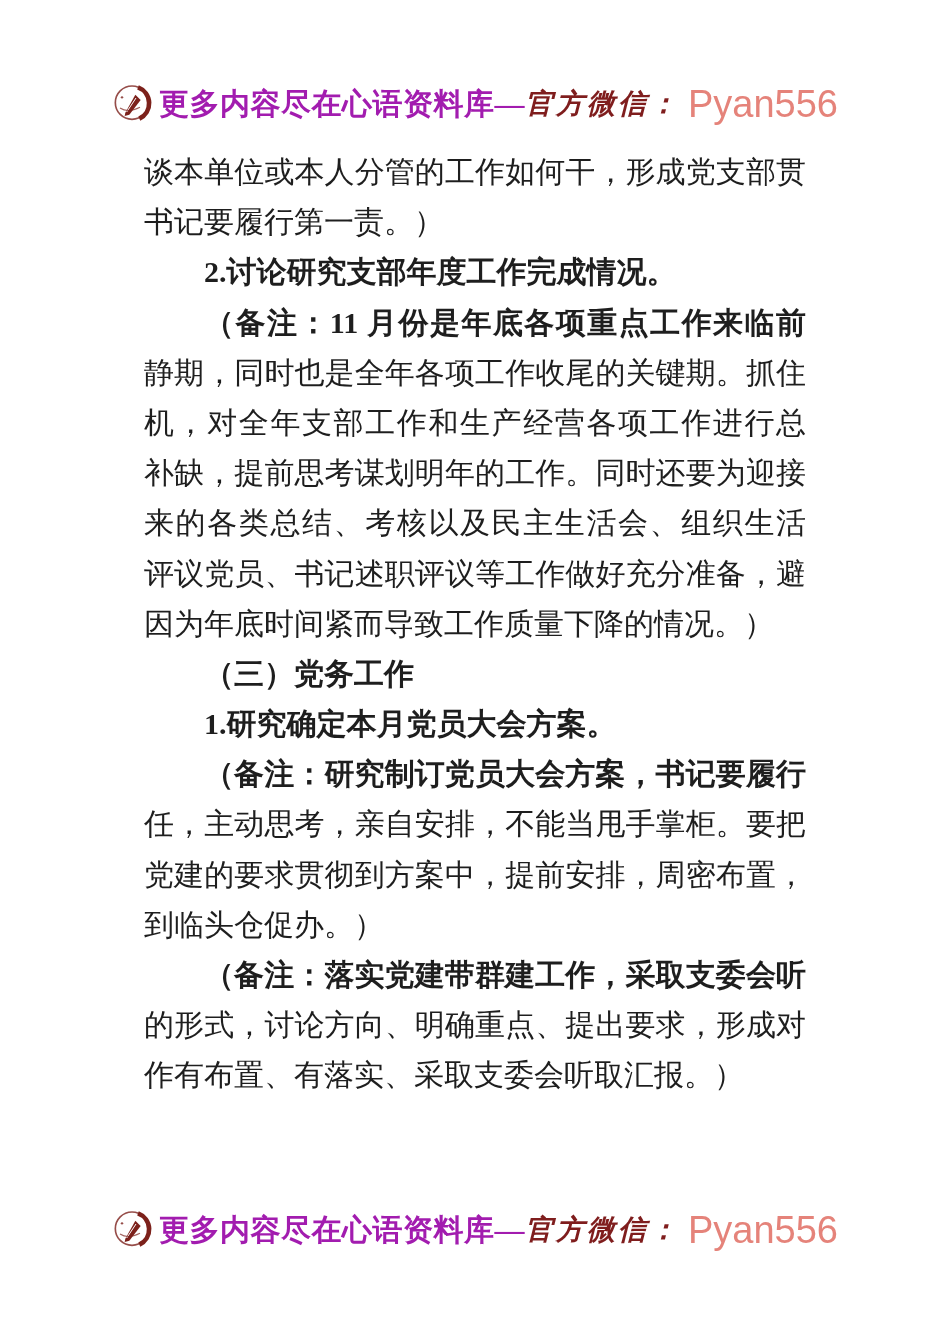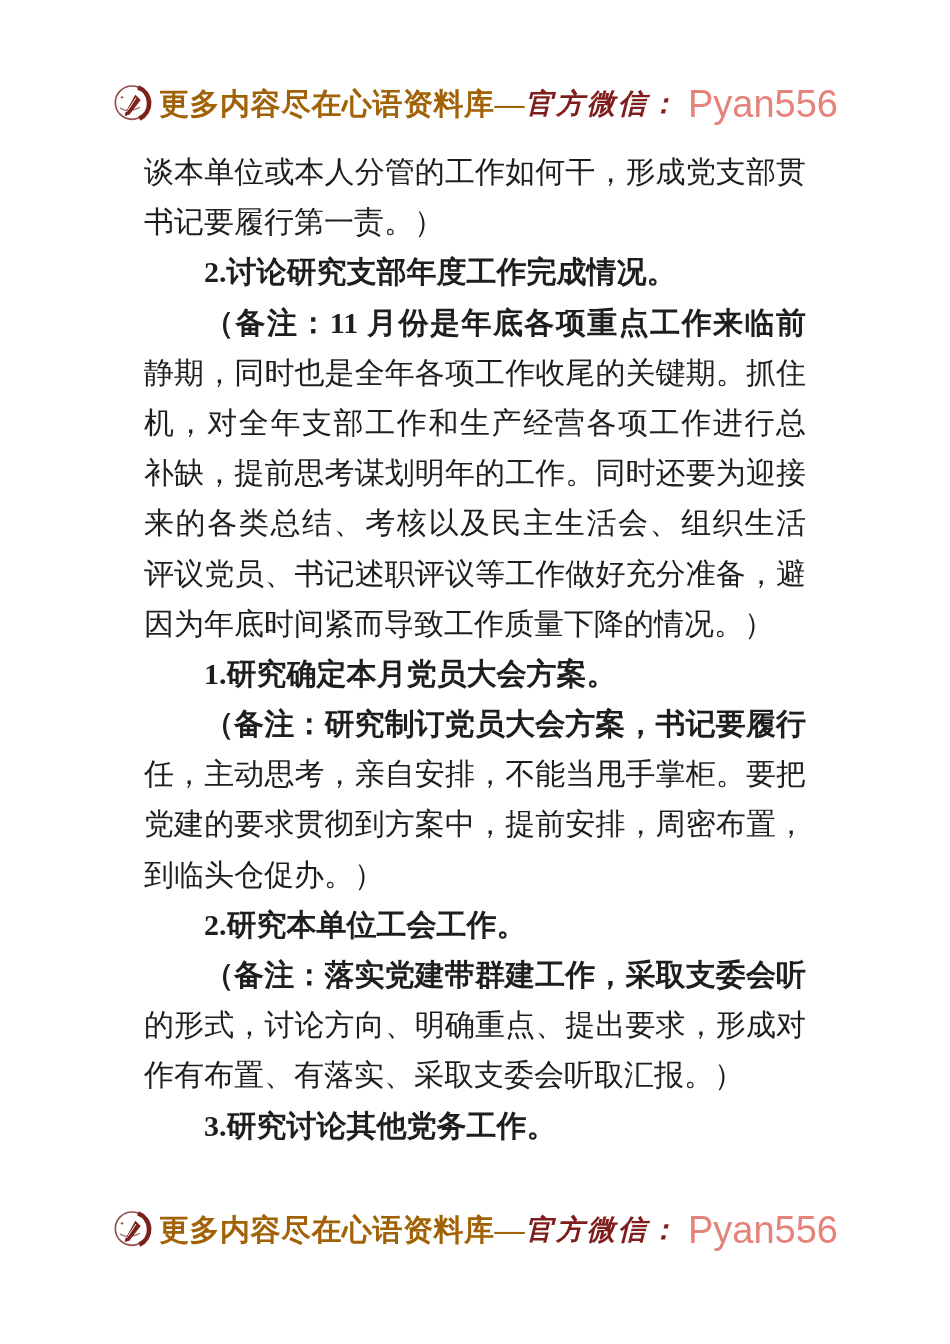--- a/index.html
+++ b/index.html
@@ -27,21 +27,21 @@
   .watermark.footer { top: 1206px; }
   .wm-logo {
     display: inline-flex;
     align-items: center;
     margin-right: 7px;
   }
   .wm-brand {
     font-family: "Liberation Serif", serif;
     font-weight: 700;
     font-size: 30px;
-    color: #a16207;
+    color: #a21caf;
     letter-spacing: 0.5px;
   }
   .wm-label {
     font-family: "Liberation Serif", serif;
     font-style: italic;
     font-weight: 600;
     font-size: 28px;
     color: #7f1d1d;
     letter-spacing: 3px;
   }
@@ -97,30 +97,29 @@
     <div class="line">谈本单位或本人分管的工作如何干，形成党支部贯彻落实</div>
     <div class="line end">书记要履行第一责。）</div>
     <div class="line end indent">2.讨论研究支部年度工作完成情况。</div>
     <div class="line indent">（备注：11 月份是年底各项重点工作来临前的相对平</div>
     <div class="line">静期，同时也是全年各项工作收尾的关键期。抓住这个时</div>
     <div class="line">机，对全年支部工作和生产经营各项工作进行总结，查遗</div>
     <div class="line">补缺，提前思考谋划明年的工作。同时还要为迎接即将到</div>
     <div class="line">来的各类总结、考核以及民主生活会、组织生活会、民主</div>
     <div class="line">评议党员、书记述职评议等工作做好充分准备，避免出现</div>
     <div class="line end">因为年底时间紧而导致工作质量下降的情况。）</div>
+    <div class="line end indent">（三）党务工作</div>
     <div class="line end indent">1.研究确定本月党员大会方案。</div>
     <div class="line indent">（备注：研究制订党员大会方案，书记要履行第一责</div>
     <div class="line">任，主动思考，亲自安排，不能当甩手掌柜。要把融合型</div>
     <div class="line">党建的要求贯彻到方案中，提前安排，周密布置，避免事</div>
     <div class="line end">到临头仓促办。）</div>
-    <div class="line end indent">2.研究本单位工会工作。</div>
     <div class="line indent">（备注：落实党建带群建工作，采取支委会听取汇报</div>
     <div class="line">的形式，讨论方向、明确重点、提出要求，形成对工会工</div>
     <div class="line end">作有布置、有落实、采取支委会听取汇报。）</div>
-    <div class="line end indent">3.研究讨论其他党务工作。</div>
   </div>
 
   <div class="watermark footer">
     <span class="wm-logo">
       <svg width="40" height="46" viewBox="0 0 60 68" xmlns="http://www.w3.org/2000/svg">
         <circle cx="30" cy="32" r="25" fill="none" stroke="#7c211b" stroke-width="2.5" opacity="0.8"></circle>
         <path d="M39 9 A 25.5 25.5 0 0 1 41 56" fill="none" stroke="#7c211b" stroke-width="7"></path>
         <path d="M20 47 L35 20 L43 28 L26 50 L19 52 Z" fill="#7c211b"></path>
         <path d="M22 46 L36 25" stroke="#ffffff" stroke-width="1.5" fill="none"></path>
         <path d="M12 40 q 12 8 30 -1" fill="none" stroke="#7c211b" stroke-width="1.8" opacity="0.7"></path>

